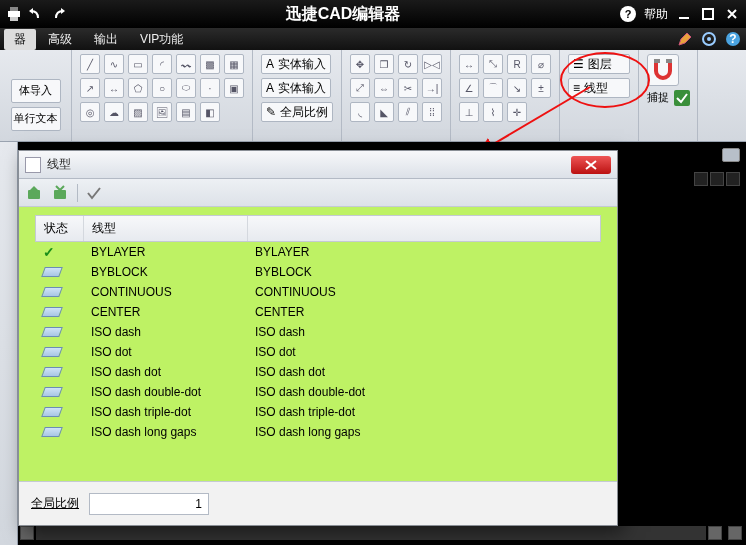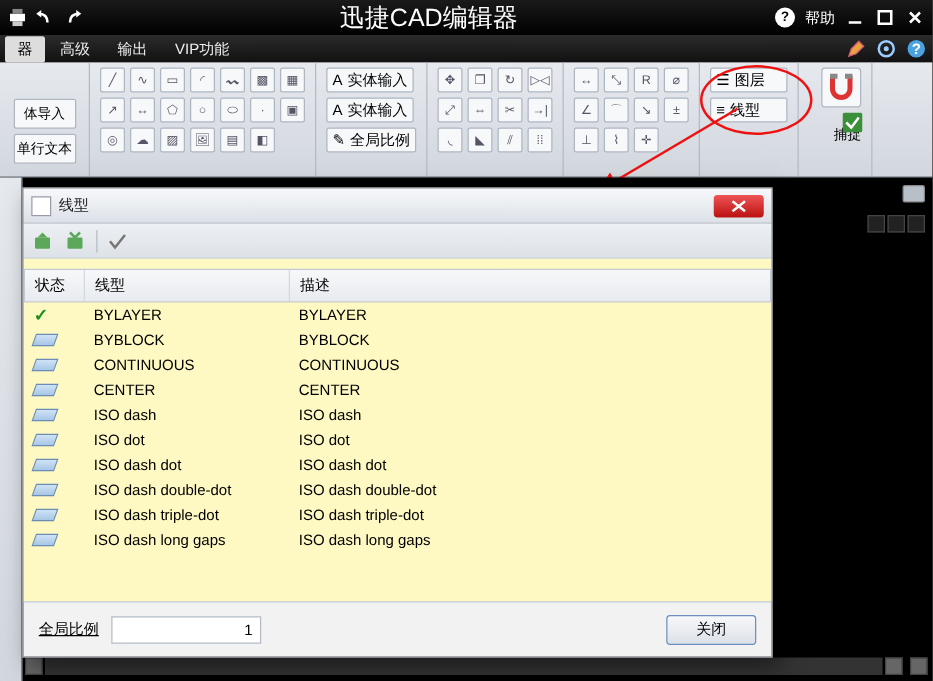--- a/index.html
+++ b/index.html
@@ -2,21 +2,21 @@
 <html><head>
 <meta charset="utf-8">
 <style>
 * { box-sizing: border-box; margin: 0; padding: 0; font-family: "Microsoft YaHei", Tahoma, sans-serif; font-size: 12px; }
 body { width: 746px; height: 545px; background: #7f7f7f; overflow: hidden; position: relative; }
 
 
 .titlebar { height: 28px; background: linear-gradient(#1a1a1a,#000); display: flex; align-items: center; color: #fff; padding: 0 6px; }
 .titlebar .qat { display: flex; gap: 6px; align-items: center; }
 .titlebar .qat .ic { width: 16px; height: 16px; display: inline-flex; align-items:center; justify-content:center; }
-.titlebar .title { flex: 1; text-align: center; font-size: 20px; font-weight: 400; }
+.titlebar .title { flex: 1; text-align: center; font-size: 16px; font-weight: 700; }
 .titlebar .right { display: flex; gap: 8px; align-items: center; }
 .circle-q { width:16px;height:16px;border-radius:50%;background:#fff;color:#000;display:inline-flex;align-items:center;justify-content:center;font-weight:bold;font-size:11px;}
 .winbtn { width:16px;height:16px;display:inline-flex;align-items:center;justify-content:center;}
 
 
 .menubar { height: 22px; background: linear-gradient(#2b2b2b,#111); display: flex; align-items: center; padding: 0 4px; gap: 2px; }
 .menubar .mi { color: #eee; padding: 2px 10px; cursor:pointer; }
 .menubar .mi.active { background: #ddd; color:#000; border-radius:2px; }
 .menubar .spacer { flex: 1; }
 .menubar .tool { width:18px;height:18px;display:inline-flex;align-items:center;justify-content:center;margin-left:4px;}
@@ -26,21 +26,21 @@
 .ribbon .panel-left { width:72px; border-right:1px solid #b3bac5; display:flex; flex-direction:column; justify-content:center; align-items:center; gap:4px; padding-top:18px;}
 .ribbon .panel-left .btn { width:50px; height:24px; background:#f7f8fa; border:1px solid #aeb6c2; border-radius:2px; display:flex;align-items:center;justify-content:center;font-size:11px;}
 .ribbon .group { border-right:1px solid #b3bac5; display:flex; flex-direction:column; align-items:center; padding: 4px 8px 2px;}
 .ribbon .group .rows { display:flex; flex-direction:column; gap:4px; }
 .ribbon .group .row { display:flex; gap:4px; }
 .ribbon .group .ico { width:20px; height:20px; background:#f7f8fa; border:1px solid #aeb6c2; border-radius:2px; display:flex;align-items:center;justify-content:center; font-size:10px; color:#556;}
 .ribbon .group .lbl { font-size:11px; color:#333; padding-top:12px;margin-top:40px; }
 .ribbon .group .ico-with-text { width:auto; padding: 0 4px; display:flex; align-items:center; gap:4px; height:20px; background:#f7f8fa; border:1px solid #aeb6c2; border-radius:2px; font-size:11px;}
 .group.attrs .row { justify-content:flex-start; }
 .group.attrs .ico-with-text { width:62px; }
-.bigbtn { width:42px; display:flex; flex-direction:column; align-items:flex-end; gap:14px; }
+.bigbtn { width:42px; display:flex; flex-direction:column; align-items:flex-start; gap:4px; }
 .bigbtn .bicon { width:32px; height:32px; border:1px solid #aeb6c2; background:#f7f8fa; border-radius:3px; display:flex;align-items:center;justify-content:center;}
 .bigbtn .blabel { font-size:11px; }
 
 
 .annot-ellipse { position:absolute; border:2px solid #e11; border-radius:50%; background:transparent; pointer-events:none;}
 .annot-arrow { position:absolute; pointer-events:none; }
 
 
 .workarea { position:absolute; top:142px; left:0; right:0; bottom:0; background:#000; }
 .workarea .panel-strip-left { position:absolute; left:0; top:0; width:18px; bottom:0; background:linear-gradient(#e6e9ee,#d2d7de); border-right:1px solid #9aa3b0;}
@@ -53,21 +53,21 @@
 
 
 .dlg { position:absolute; left:18px; top:150px; width:600px; height:376px; background:#f2f2f2; border:1px solid #8a8f96; box-shadow: 6px 6px 18px rgba(0,0,0,0.5); }
 .dlg .titleb { height:28px; background:linear-gradient(#f7f8fa,#dce1e8); display:flex; align-items:center; padding: 0 6px; border-bottom:1px solid #b3bac5;}
 .dlg .titleb .ticon { width:16px;height:16px;border:1px solid #99a;background:#fff;margin-right:6px;}
 .dlg .titleb .ttxt { flex:1; font-size:12px; color:#222; }
 .dlg .titleb .close { width:40px; height:18px; background:linear-gradient(#e55,#b11); border-radius:3px; display:flex;align-items:center;justify-content:center;color:#fff; font-weight:bold;}
 .dlg .toolbar { height:28px; background:linear-gradient(#edf0f4,#dde2e8); border-bottom:1px solid #c4cad3; display:flex; align-items:center; padding:0 6px; gap:6px;}
 .dlg .toolbar .tic { width:20px;height:20px; display:flex;align-items:center;justify-content:center;}
 .dlg .toolbar .sep { width:1px;height:18px;background:#b3bac5;}
-.dlg .body { padding: 8px 0; background:#fef9c3; height: calc(100% - 28px - 28px - 44px); overflow:auto;}
+.dlg .body { padding: 8px 16px; background:#bef264; height: calc(100% - 28px - 28px - 44px); overflow:auto;}
 .dlg .headers { display:flex; border:1px solid #c4cad3; background:linear-gradient(#f7f8fa,#e7eaef); }
 .dlg .headers .h { padding:4px 8px; font-size:12px; color:#000; border-right:1px solid #d4d8de;}
 .dlg .headers .h.status{width:48px;}
 .dlg .headers .h.name{width:164px;}
 .dlg .headers .h.desc{flex:1; border-right:none;}
 .dlg .rows { }
 .dlg .row { display:flex; align-items:center; height:20px; padding: 0 8px;}
 .dlg .row .c.status{width:48px; display:flex;align-items:center;}
 .dlg .row .c.name{width:164px;}
 .dlg .row .c.desc{flex:1;}
@@ -354,21 +354,20 @@
     <span class="tic">
         <svg width="18" height="18">
           <path d="M3 9 L7 14 L15 4" stroke="#777" stroke-width="2" fill="none"></path>
         </svg>
       </span>
   </div>
   <div class="body">
     <div class="headers">
       <div class="h status">状态</div>
       <div class="h name">线型</div>
-      <div class="h desc">描述</div>
     </div>
     <div class="rows" id="lt-rows">
         <div class="row">
           <div class="c status">
             <span class="check">✓</span>
           </div>
           <div class="c name">BYLAYER</div>
           <div class="c desc">BYLAYER</div>
         </div>
         <div class="row">
@@ -433,15 +432,14 @@
           </div>
           <div class="c name">ISO dash long gaps</div>
           <div class="c desc">ISO dash long gaps</div>
         </div>
       </div>
   </div>
   <div class="footer">
     <span class="lbl">全局比例</span>
     <input type="text" value="1" style="">
     <span class="spacer"></span>
-    <button>关闭</button>
   </div>
 </div>
 
 </body></html>

